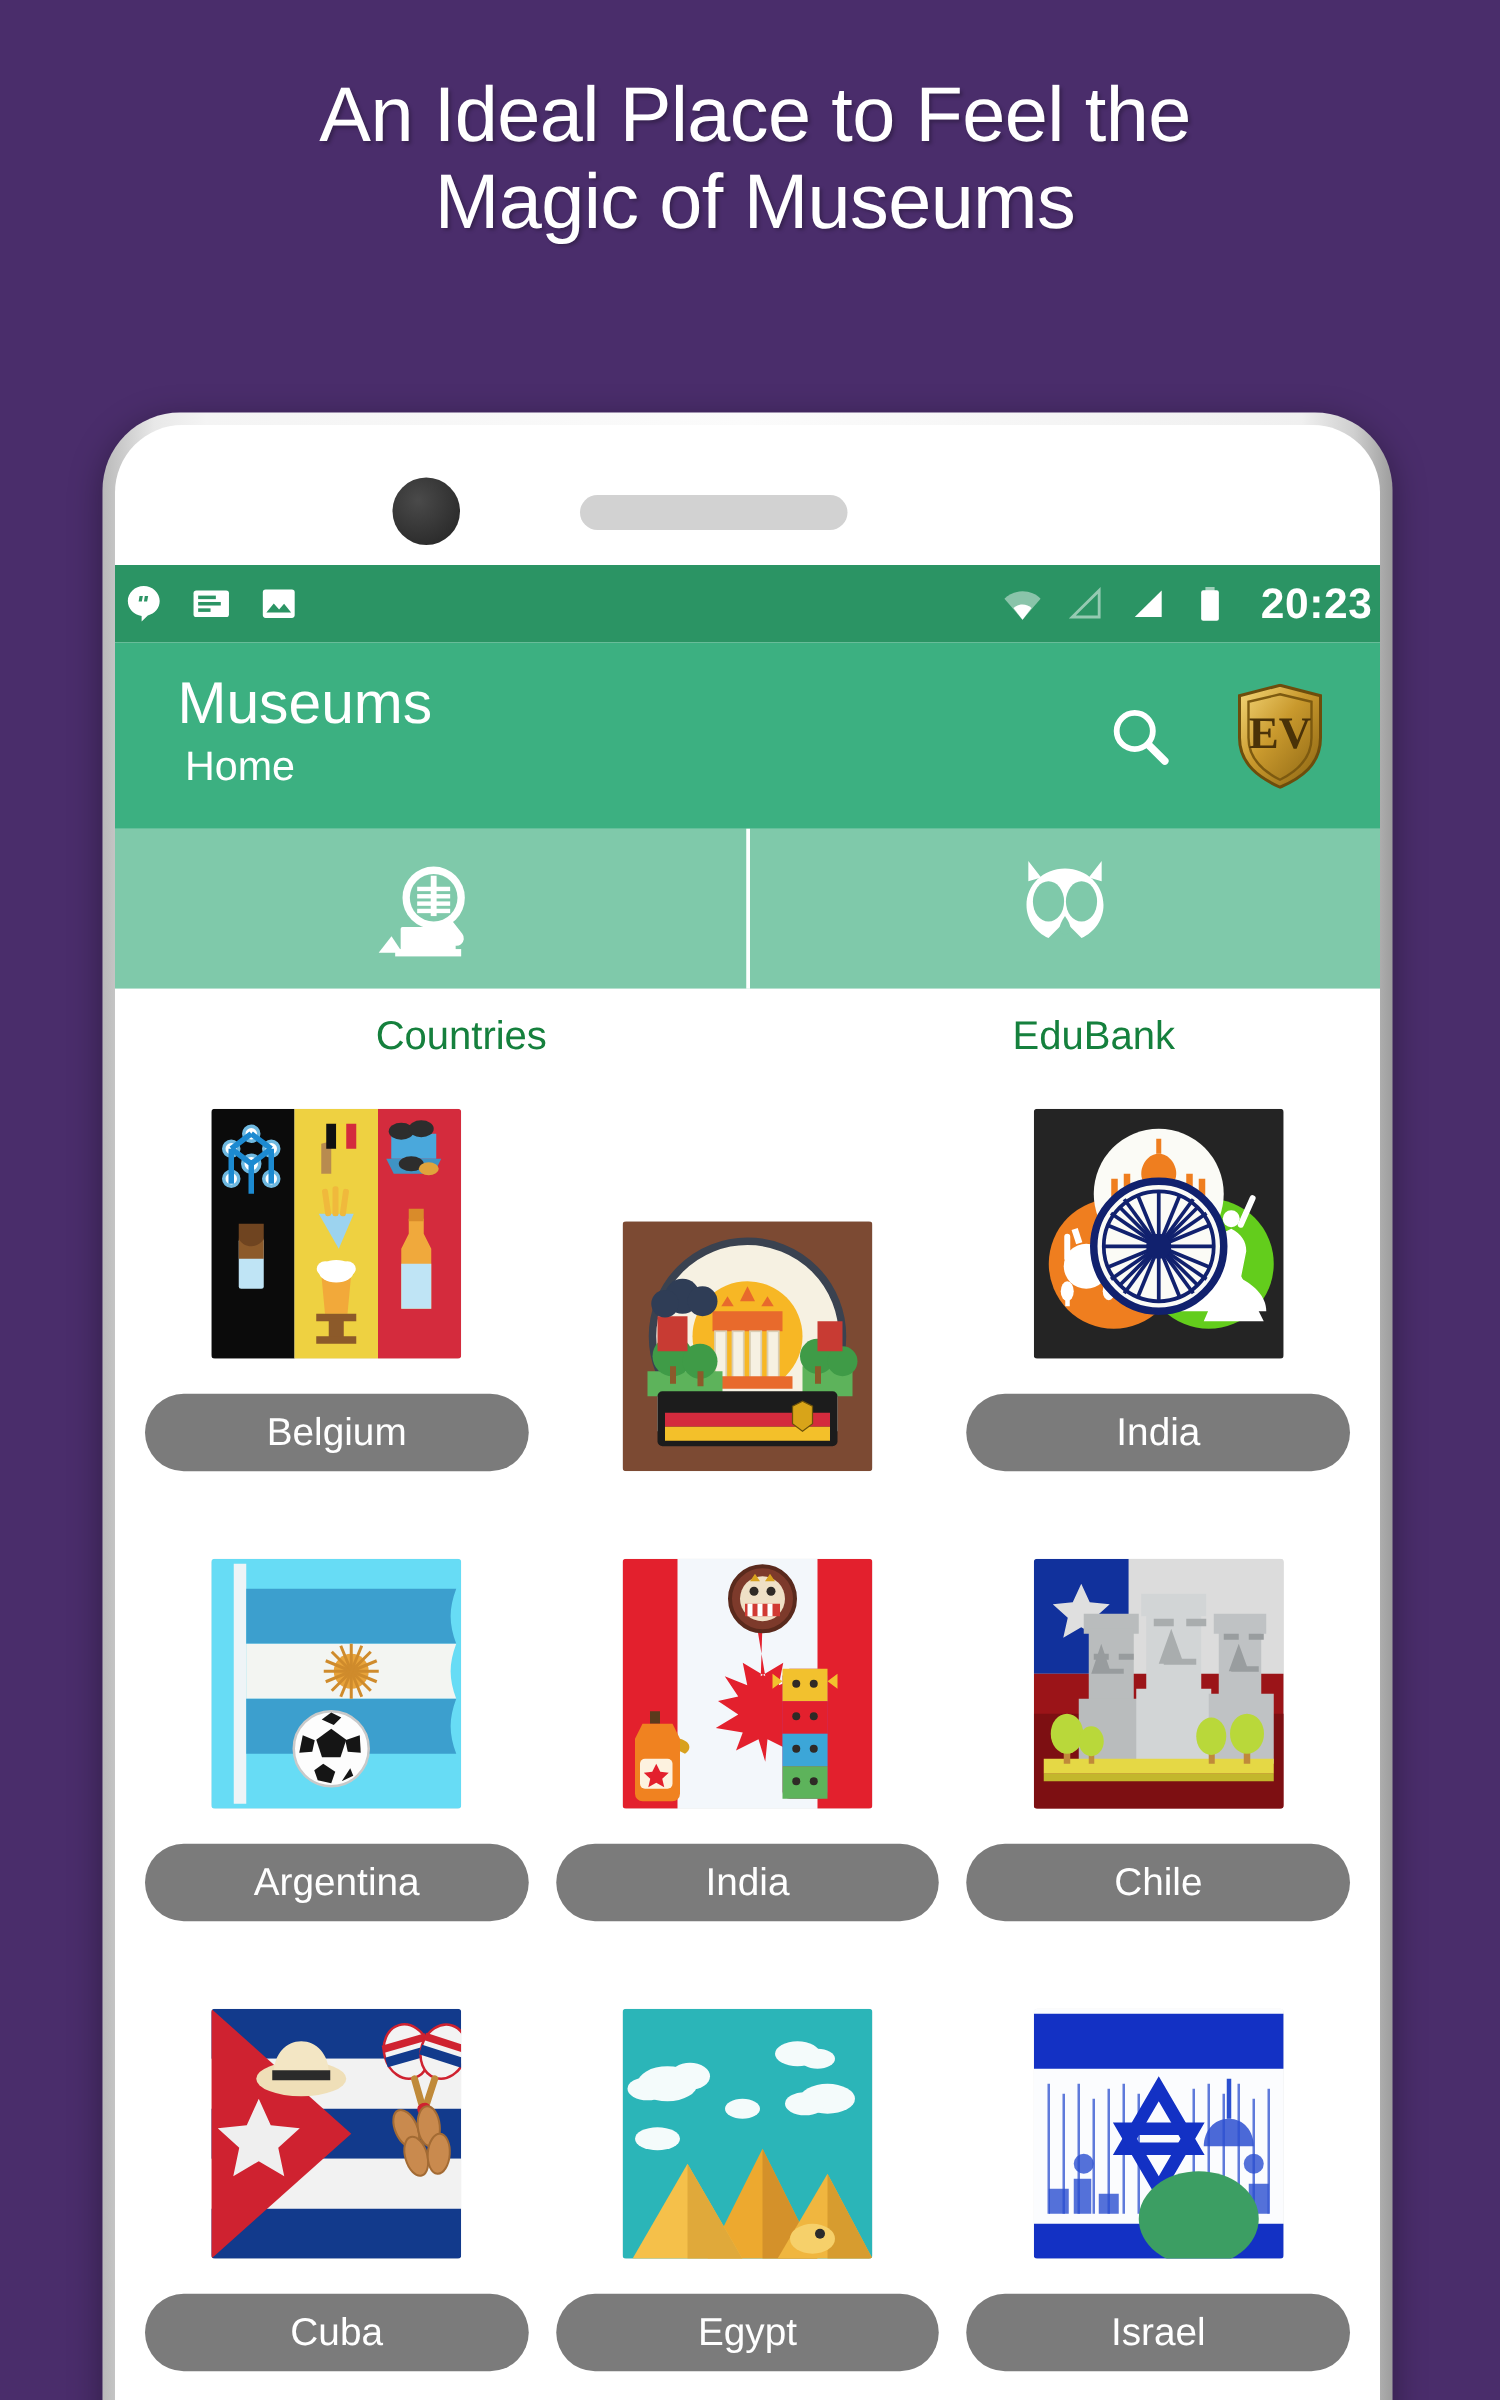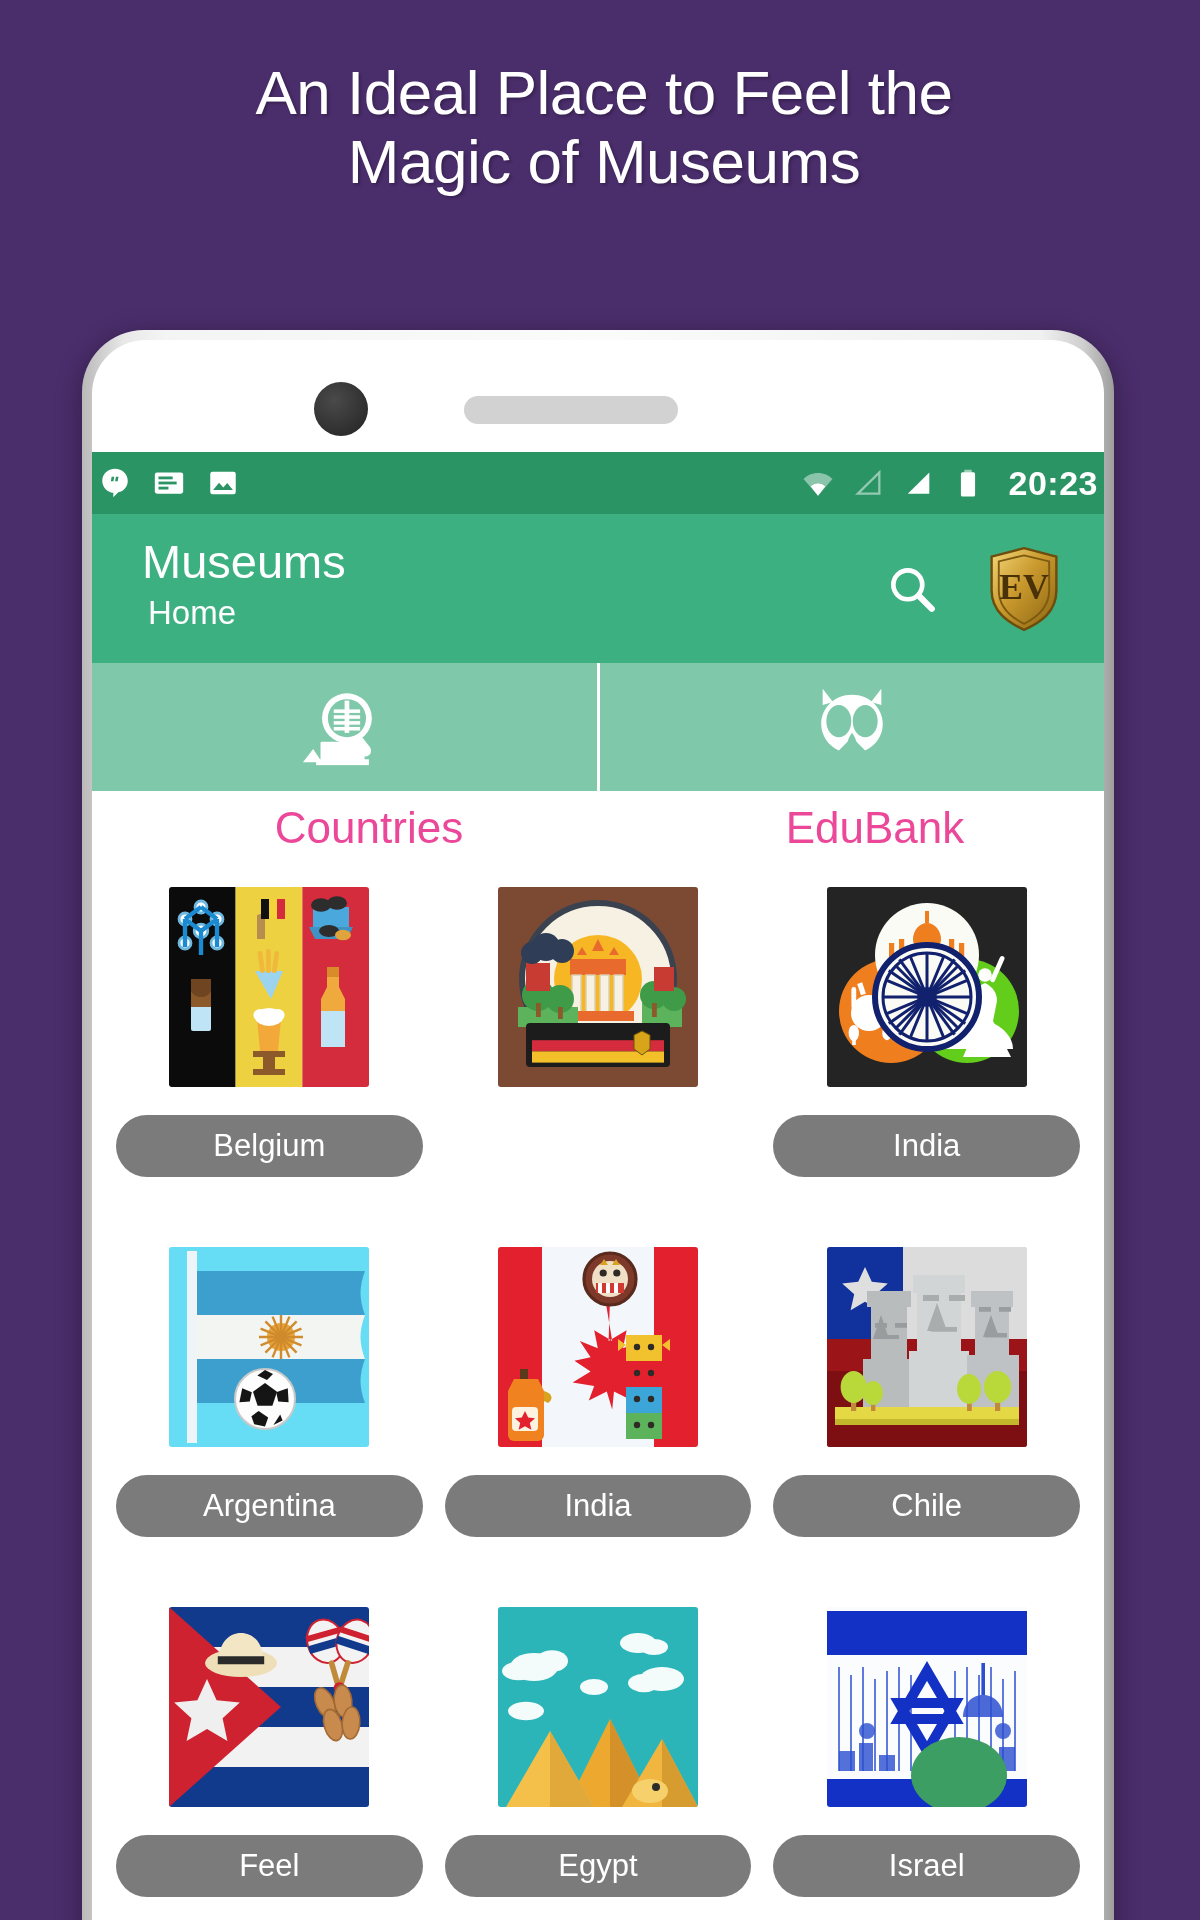--- a/index.html
+++ b/index.html
@@ -67,25 +67,25 @@
   .appbar-actions{ margin-left:auto; display:flex; align-items:center; gap:48px; padding-right:8px; }
   .search-btn{ width:56px; height:56px; }
   .ev-logo{ width:72px; height:84px; }
   
   .tabs{ display:flex; height:128px; background:#7fc9aa; }
   .tab{ flex:1; display:flex; align-items:center; justify-content:center; position:relative; }
   .tab + .tab{ border-left:3px solid #ffffff; }
   .tab svg{ width:96px; height:88px; }
   .tablabels{ display:flex; height:74px; background:#fff; }
   .tablabel{ flex:1; display:flex; align-items:center; justify-content:center;
-             font-size:44px; color:#ec4899;margin-left:48px; }
+             font-size:32px; color:#15803d;margin-left:48px; }
   
   .grid{ padding:22px 24px 0 24px; }
   .row{ display:flex; gap:22px; margin-bottom:8px; }
-  .cell{ flex:1; display:flex; flex-direction:column; align-items:center; }
+  .cell{ flex:1; display:flex; flex-direction:column; align-items:center;justify-content:flex-end; }
   .thumb{ width:200px; height:200px; border-radius:3px; overflow:hidden; position:relative; background:#eee; }
   .thumb svg{ display:block; width:200px; height:200px; }
   .pill{
     margin-top:28px; width:100%; height:62px; border-radius:31px;
     background:#7b7b7b; color:#fff; font-size:31px;
     display:flex; align-items:center; justify-content:center;
   }
   .row-spacer{ height:62px; }
 </style>
 </head>
@@ -552,21 +552,21 @@
                   </g>
                 </g>
                 <g transform="translate(70,42)" fill="#c98a4e" stroke="#a36b34" stroke-width=".8">
                   <ellipse cx="8" cy="6" rx="4.4" ry="8" transform="rotate(-24 8 6)"></ellipse>
                   <ellipse cx="17" cy="5" rx="4.4" ry="8" transform="rotate(-6 17 5)"></ellipse>
                   <ellipse cx="12" cy="17" rx="4.4" ry="8" transform="rotate(-16 12 17)"></ellipse>
                   <ellipse cx="21" cy="16" rx="4.4" ry="8" transform="rotate(4 21 16)"></ellipse>
                 </g>
               </svg>
             </div>
-            <div class="pill">Feel</div>
+            <div class="pill">Cuba</div>
           </div>
 
           <div class="cell">
             <div class="thumb">
               <svg viewBox="0 0 100 100">
                 <rect width="100" height="100" fill="#2bb5b8"></rect>
                 <g fill="#f4fbfb">
                   <ellipse cx="18" cy="30" rx="12" ry="7"></ellipse>
                     <ellipse cx="27" cy="27" rx="8" ry="5.4"></ellipse>
                   <ellipse cx="10" cy="32" rx="8" ry="4.6"></ellipse>

